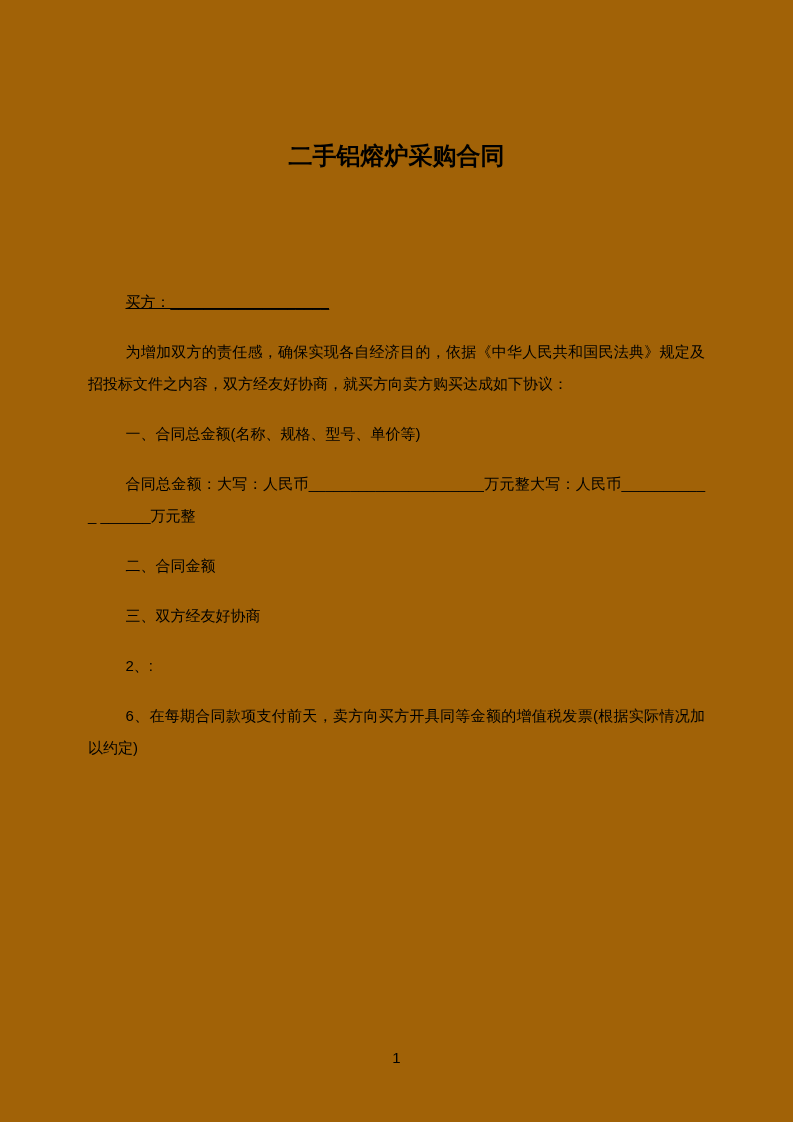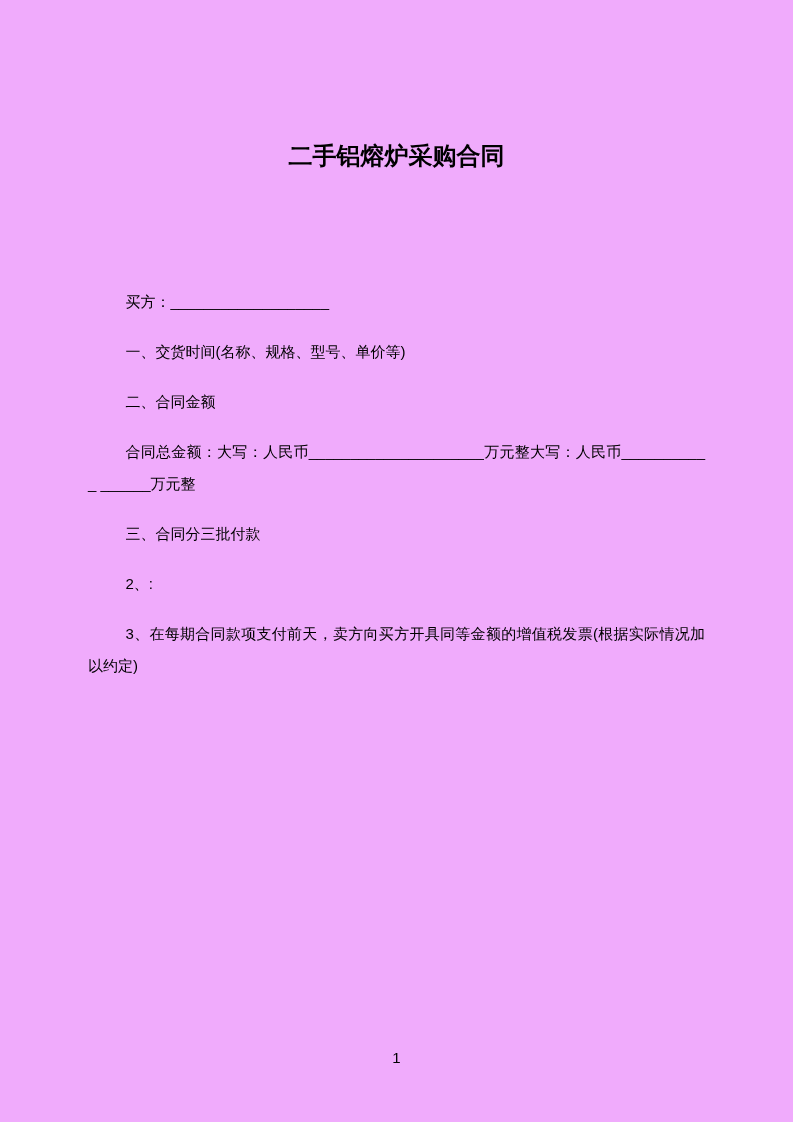--- a/index.html
+++ b/index.html
@@ -4,21 +4,21 @@
 <style>
   html, body {
     margin: 0;
     padding: 0;
     background: #ffffff;
   }
   .page {
     position: relative;
     width: 793px;
     height: 1122px;
-    background: #f0abfc;
+    background: #a16207;
     color: #000000;
     font-family: "Liberation Sans", "DejaVu Sans", sans-serif;
     overflow: hidden;
   }
   .doc-title {
     margin: 0;
     padding-top: 140px;
     text-align: center;
     font-size: 24px;
     line-height: 32px;
@@ -31,41 +31,43 @@
     margin: 18px 0 0 0;
     font-size: 15px;
     line-height: 32px;
     text-align: justify;
     text-indent: 2.5em;
     word-break: break-all;
     white-space: pre-wrap;
   }
   .content .para:first-child {
     margin-top: 114px;
+    text-decoration: underline;
   }
   .page-number {
     position: absolute;
     left: 0;
     right: 0;
     top: 1048px;
     text-align: center;
     font-size: 15px;
     line-height: 20px;
   }
 </style>
 </head>
 <body>
 
 <div class="page">
   <h1 class="doc-title">二手铝熔炉采购合同</h1>
 
   <div class="content">
       <p class="para party">买方：___________________</p>
-      <p class="para heading">一、交货时间(名称、规格、型号、单价等)</p>
+      <p class="para body">为增加双方的责任感，确保实现各自经济目的，依据《中华人民共和国民法典》规定及招投标文件之内容，双方经友好协商，就买方向卖方购买达成如下协议：</p>
+      <p class="para heading">一、合同总金额(名称、规格、型号、单价等)</p>
+      <p class="para body">合同总金额：大写：人民币_____________________万元整大写：人民币___________ ______万元整</p>
       <p class="para heading">二、合同金额</p>
-      <p class="para body">合同总金额：大写：人民币_____________________万元整大写：人民币___________ ______万元整</p>
-      <p class="para heading">三、合同分三批付款</p>
+      <p class="para heading">三、双方经友好协商</p>
       <p class="para body">2、:</p>
-      <p class="para body">3、在每期合同款项支付前天，卖方向买方开具同等金额的增值税发票(根据实际情况加以约定)</p>
+      <p class="para body">6、在每期合同款项支付前天，卖方向买方开具同等金额的增值税发票(根据实际情况加以约定)</p>
     </div>
 
   <div class="page-number">1</div>
 </div>
 
 </body></html>

